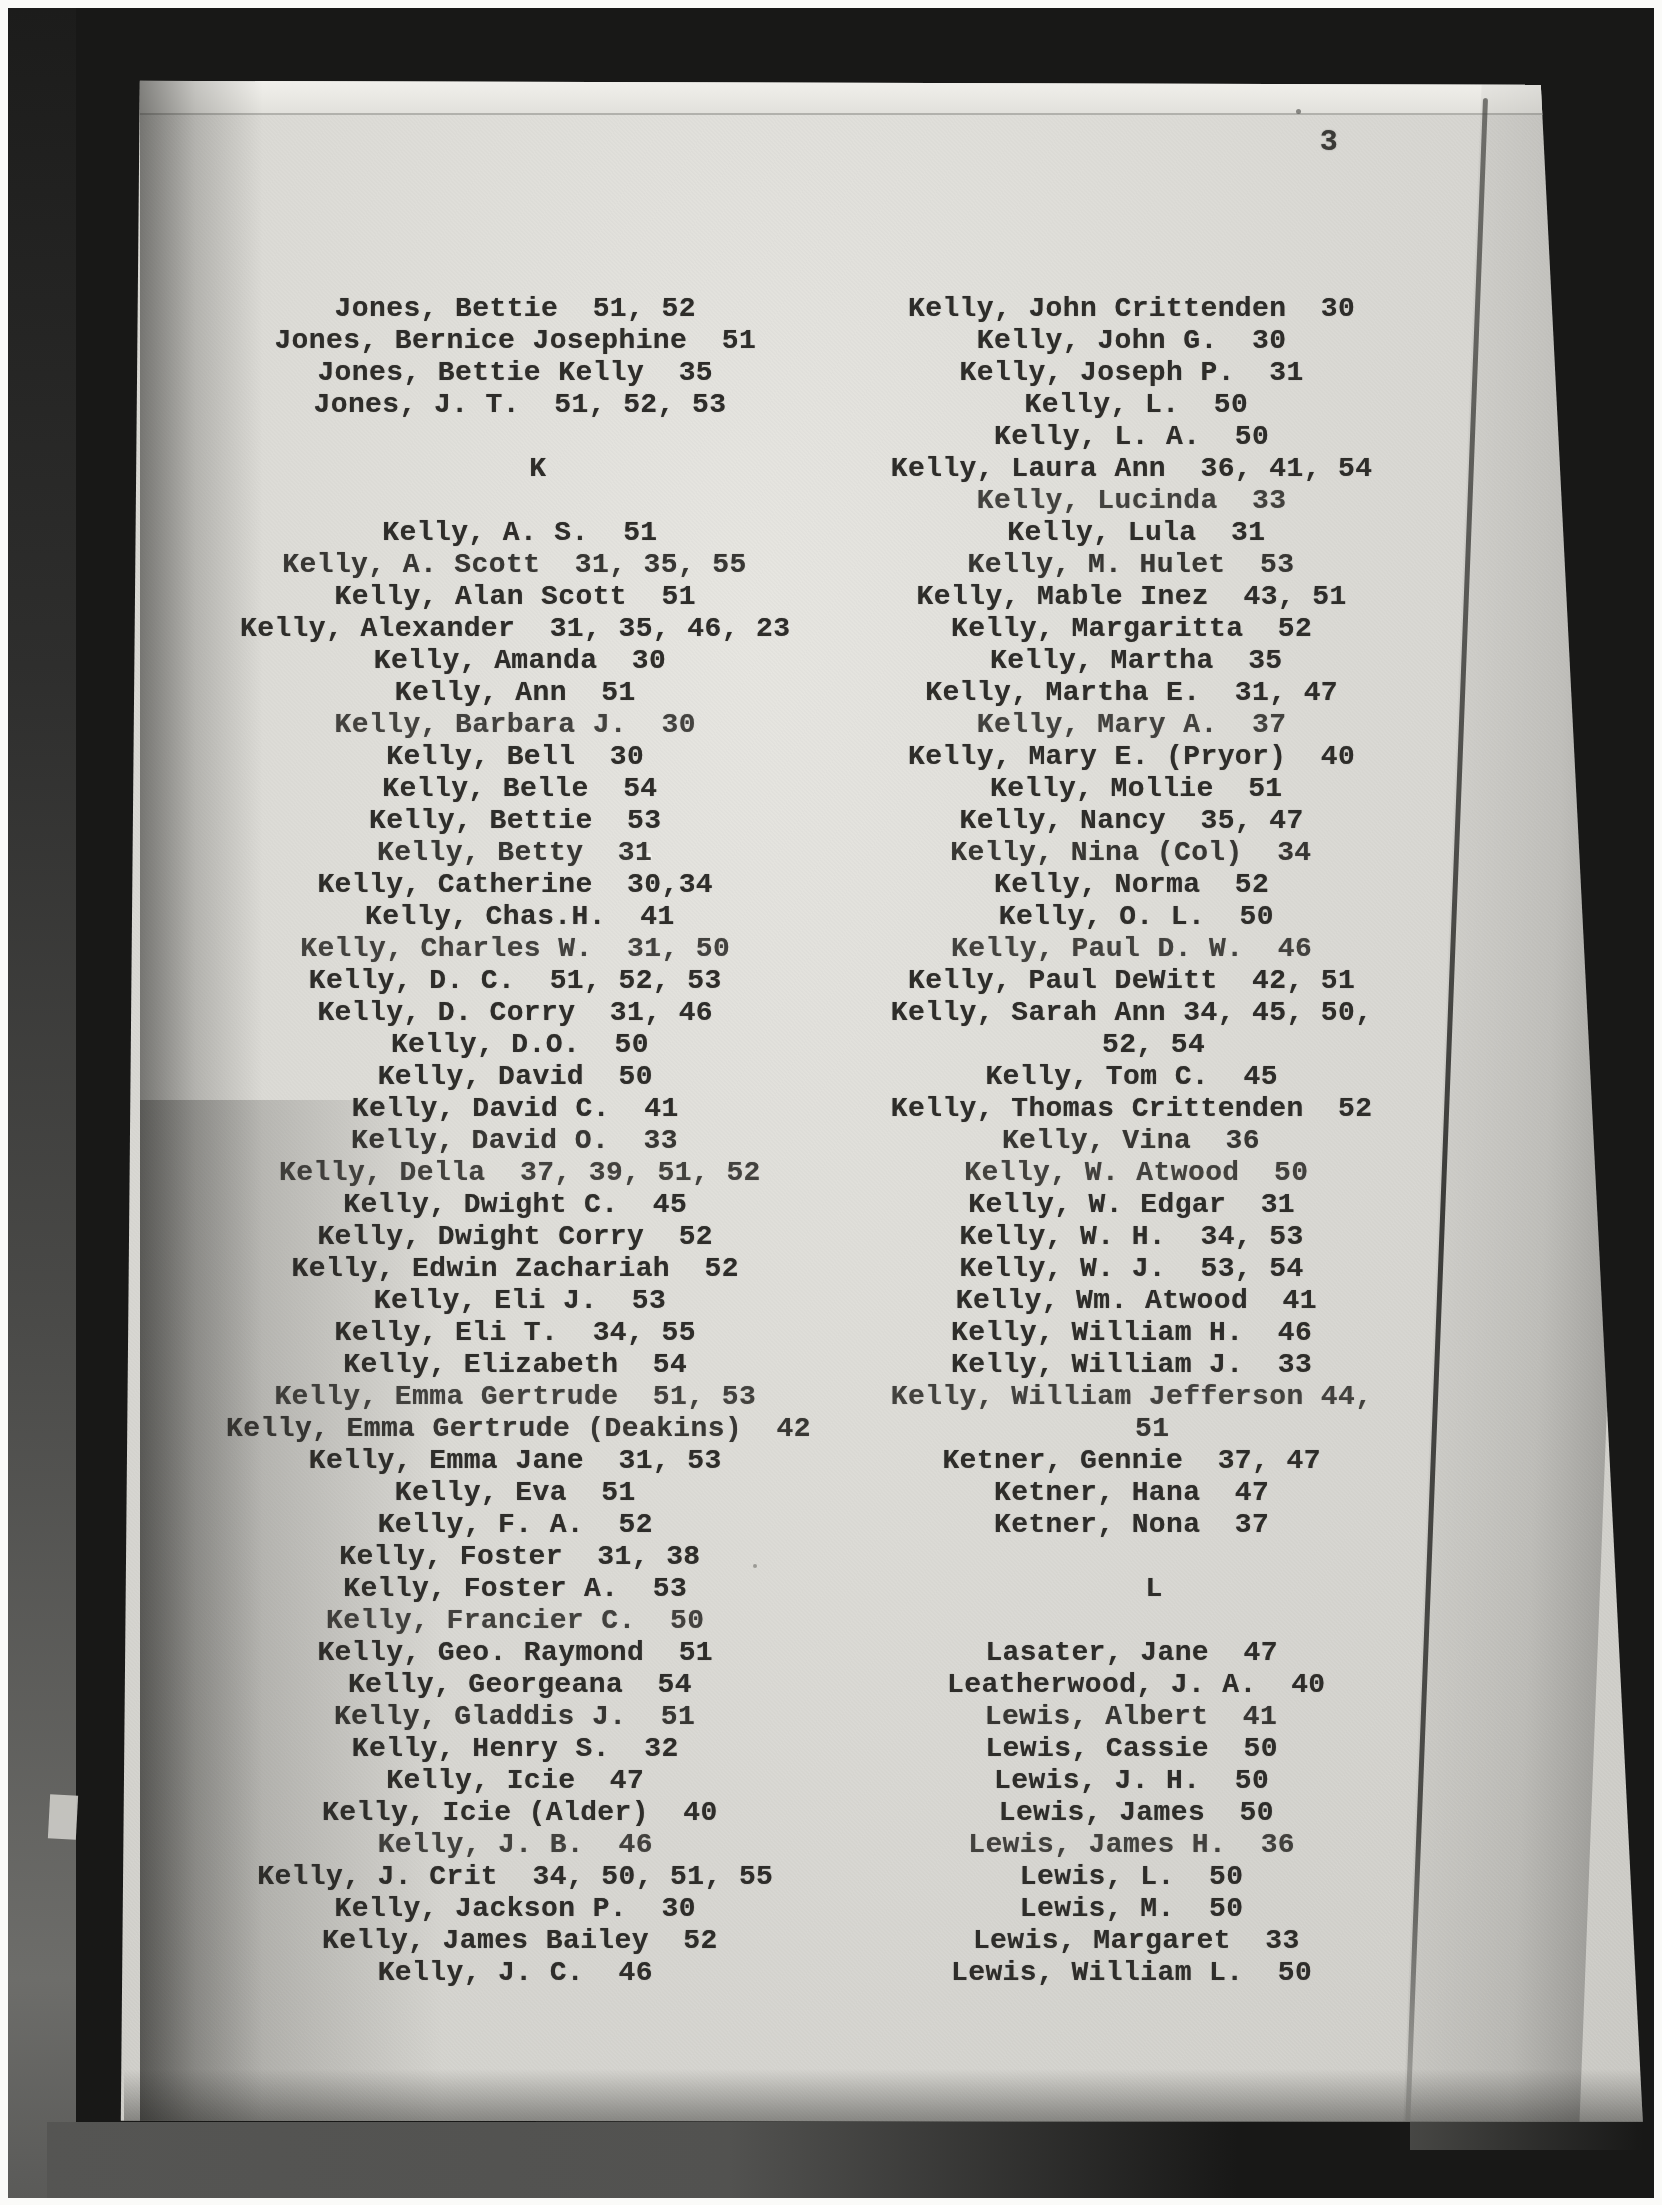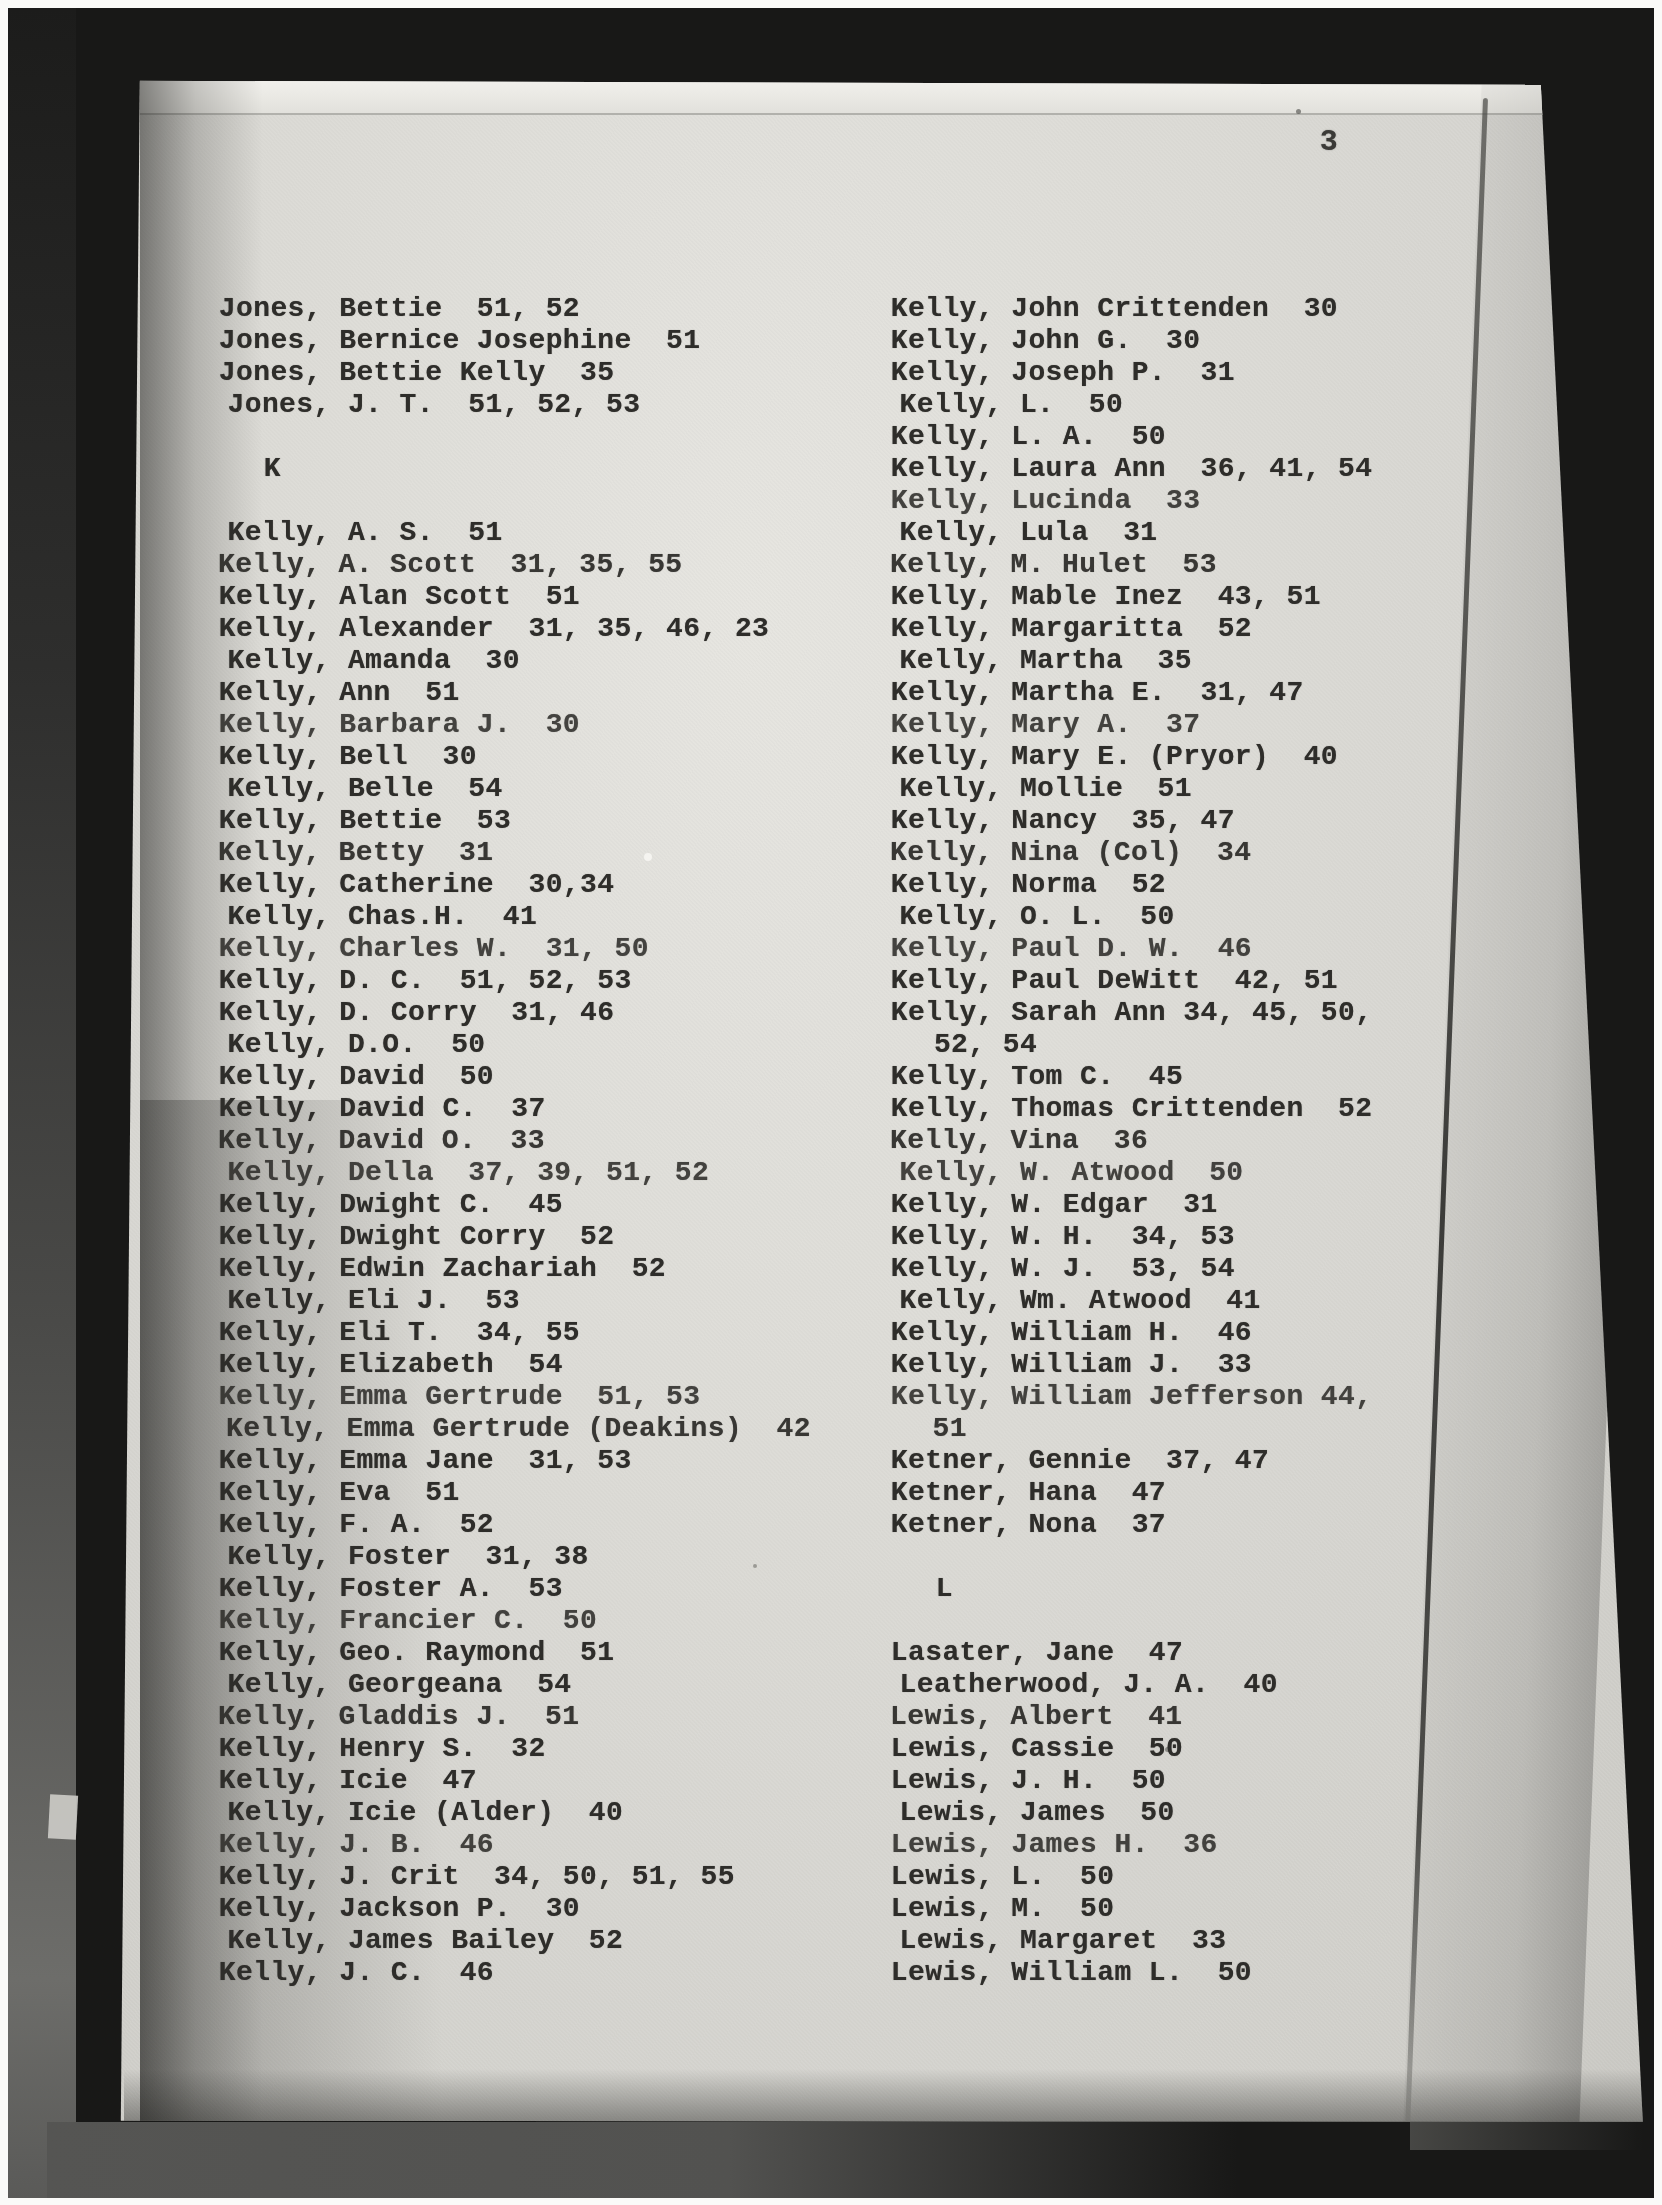--- a/index.html
+++ b/index.html
@@ -42,21 +42,21 @@
 
   .speck{position:absolute;border-radius:50%;}
   .speck.d1{left:1288px;top:101px;width:5px;height:5px;background:rgba(60,60,56,.55);}
   .speck.d2{left:745px;top:1556px;width:4.2px;height:4.2px;background:rgba(60,60,56,.40);}
   .speck.d3{left:1157px;top:1739px;width:5px;height:5px;background:rgba(50,50,46,.45);}
   .speck.l1{left:636px;top:845px;width:8.5px;height:8.5px;background:rgba(248,247,243,.85);}
 
   .page-number{position:absolute;left:1312px;top:117px;font-size:30px;font-weight:700;
     color:#3b3a37;letter-spacing:0;text-shadow:0 0 1.4px rgba(50,50,46,.6);}
 
-  .col{position:absolute;}
+  .col{position:absolute;text-align:center;}
   .col-left{left:211px;top:285px;}
   .col-right{left:883px;top:285px;}
   .line{height:32px;line-height:32px;font-size:28px;font-weight:700;letter-spacing:0.4px;
     color:#2e2d2a;white-space:pre;text-shadow:0 0 0.9px rgba(46,45,42,.58);}
   .line.header{padding-left:45px;}
   .line:nth-child(4n){transform:translateX(0.7px);margin-left:8px;}
   .line:nth-child(7n){opacity:.88;}
   .line:nth-child(9n){opacity:.94;transform:translateX(-0.7px);}
 
   
@@ -110,21 +110,21 @@
           <div class="line entry">Kelly, Belle  54</div>
           <div class="line entry">Kelly, Bettie  53</div>
           <div class="line entry">Kelly, Betty  31</div>
           <div class="line entry">Kelly, Catherine  30,34</div>
           <div class="line entry">Kelly, Chas.H.  41</div>
           <div class="line entry">Kelly, Charles W.  31, 50</div>
           <div class="line entry">Kelly, D. C.  51, 52, 53</div>
           <div class="line entry">Kelly, D. Corry  31, 46</div>
           <div class="line entry">Kelly, D.O.  50</div>
           <div class="line entry">Kelly, David  50</div>
-          <div class="line entry">Kelly, David C.  37</div>
+          <div class="line entry">Kelly, David C.  41</div>
           <div class="line entry">Kelly, David O.  33</div>
           <div class="line entry">Kelly, Della  37, 39, 51, 52</div>
           <div class="line entry">Kelly, Dwight C.  45</div>
           <div class="line entry">Kelly, Dwight Corry  52</div>
           <div class="line entry">Kelly, Edwin Zachariah  52</div>
           <div class="line entry">Kelly, Eli J.  53</div>
           <div class="line entry">Kelly, Eli T.  34, 55</div>
           <div class="line entry">Kelly, Elizabeth  54</div>
           <div class="line entry">Kelly, Emma Gertrude  51, 53</div>
           <div class="line entry">Kelly, Emma Gertrude (Deakins)  42</div>

